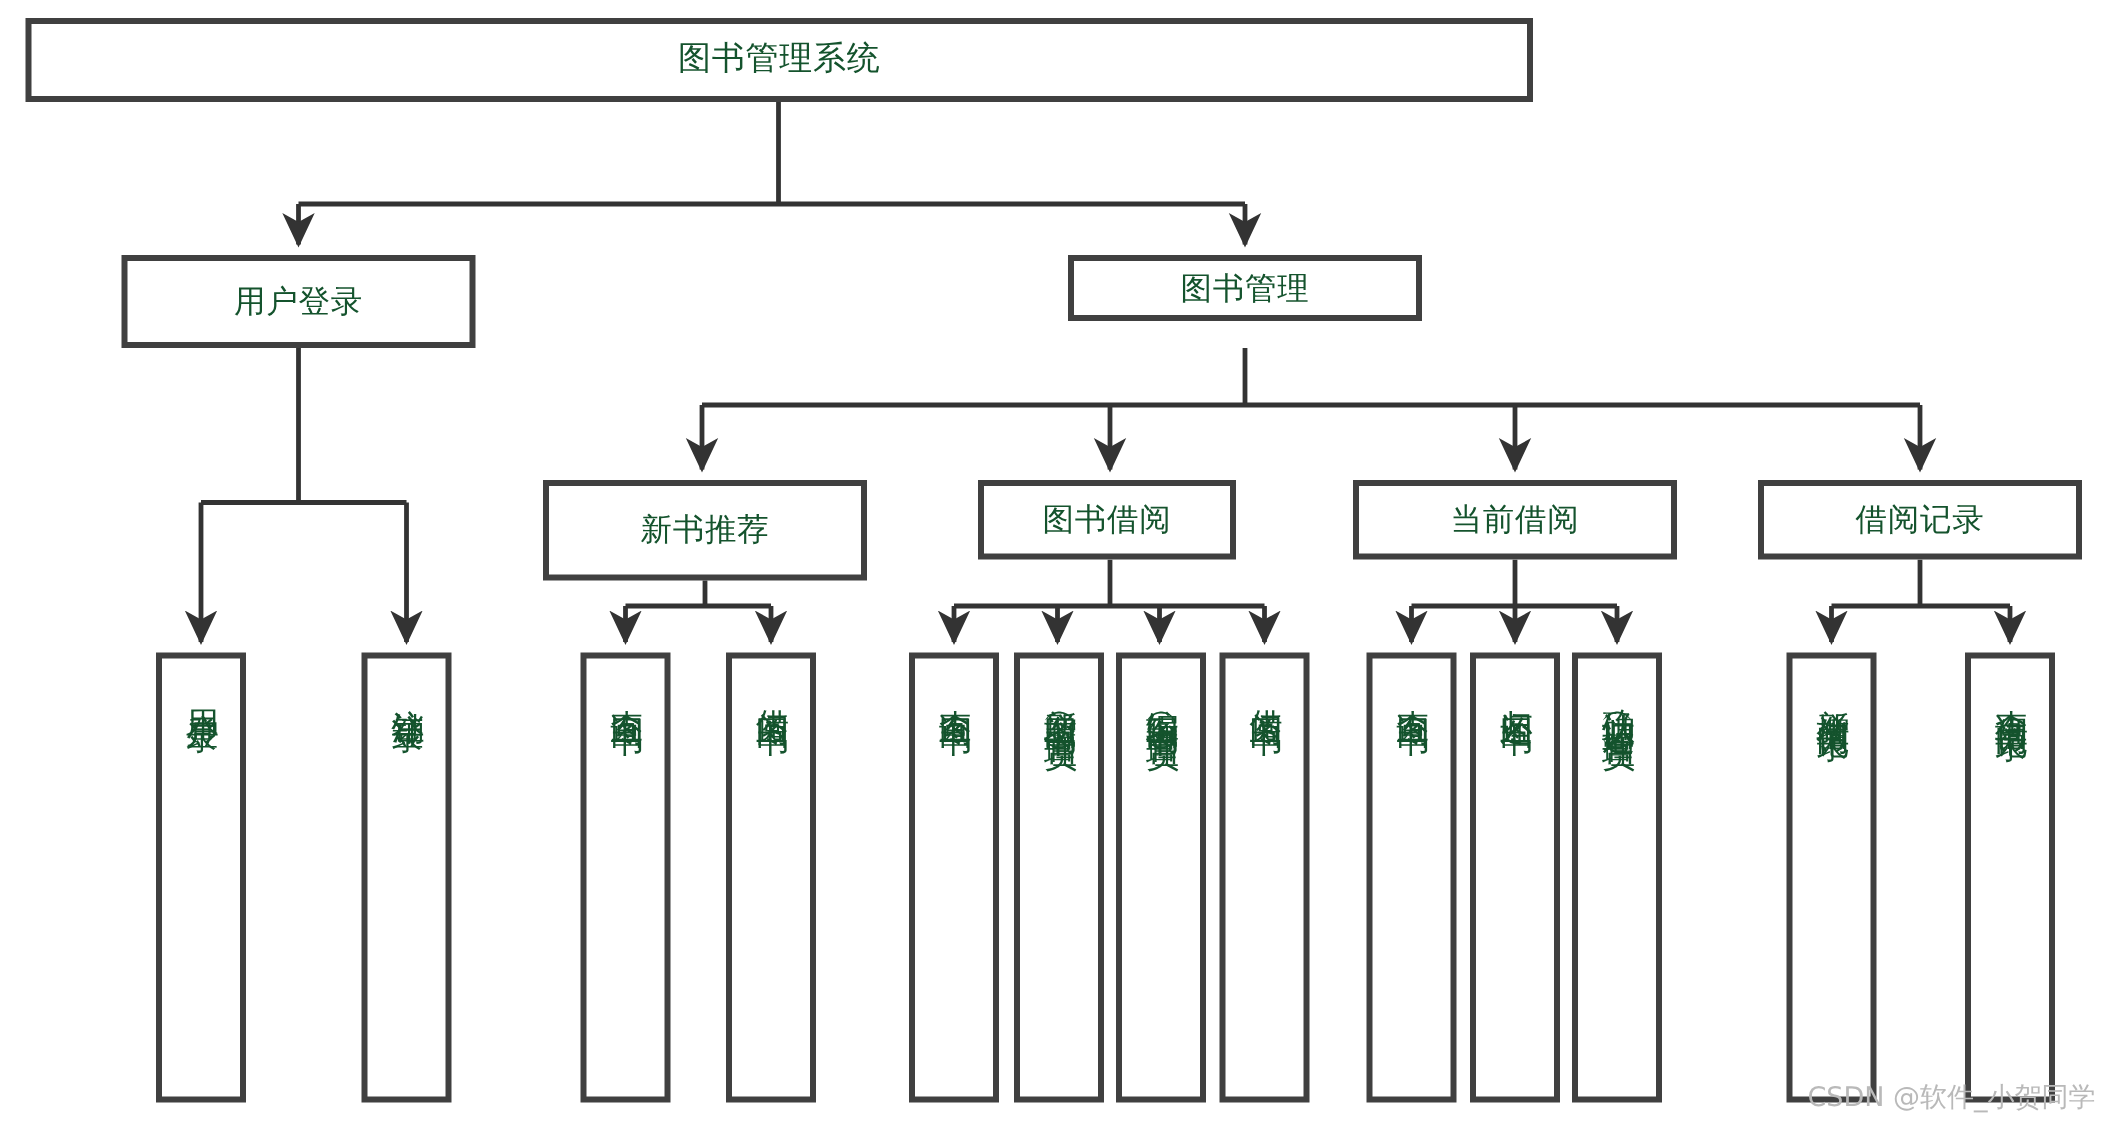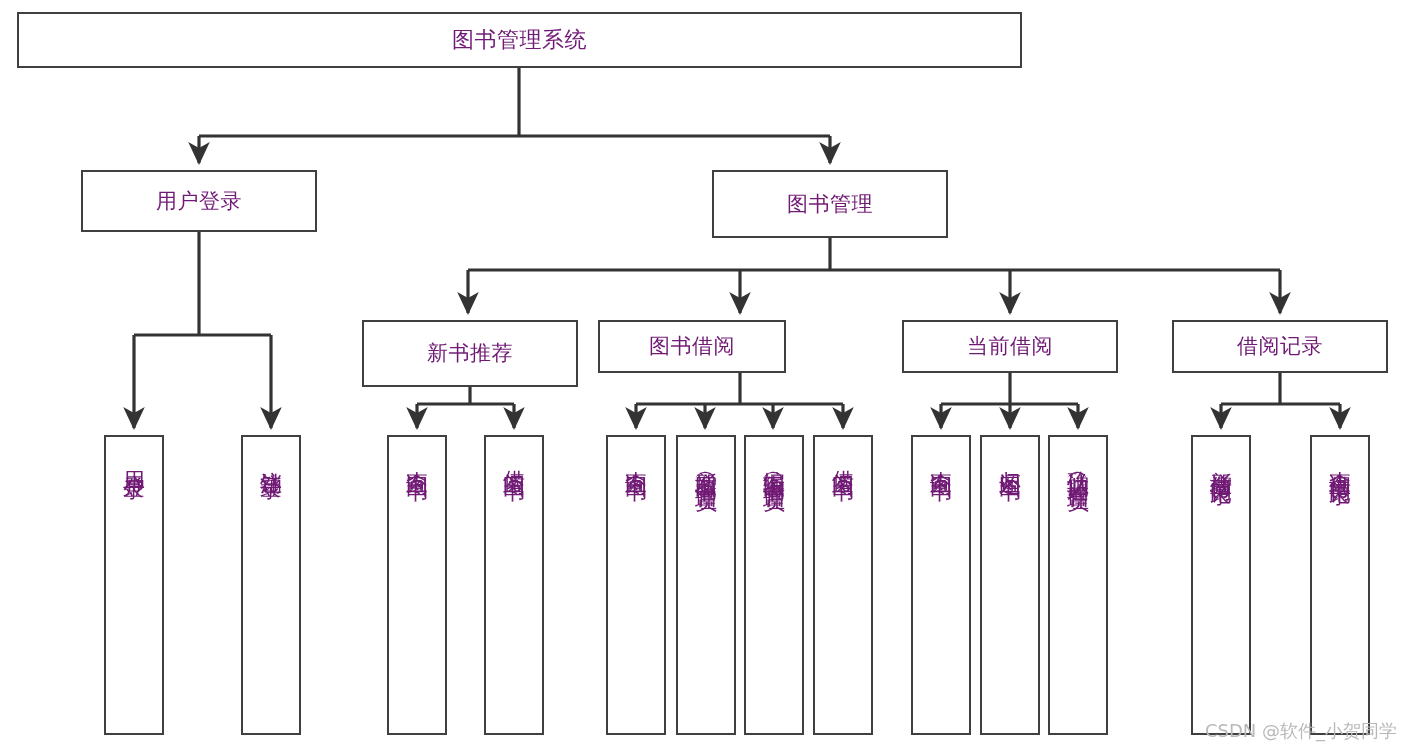--- a/index.html
+++ b/index.html
@@ -22,26 +22,26 @@
   svg.edges {
     position: absolute;
     left: 0;
     top: 0;
     width: 1405px;
     height: 747px;
   }
   .node {
     position: absolute;
     box-sizing: border-box;
-    border: 2px solid #404040;
+    border: 4px solid #404040;
     background: #ffffff;
     display: flex;
     align-items: center;
     justify-content: center;
-    color: #701a75;
+    color: #14532d;
   }
   .node .label {
     display: block;
     text-align: center;
     line-height: 1.18;
     letter-spacing: 0.5px;
   }
   .node.horizontal .label {
     writing-mode: horizontal-tb;
     font-size: 21px;
@@ -124,28 +124,28 @@
     </g>
   </svg>
 
   <div class="node horizontal root" style="left:17px; top:12px; width:1005px; height:56px;">
     <span class="label">图书管理系统</span>
   </div>
 
   <div class="node horizontal" style="left:81px; top:170px; width:236px; height:62px;">
     <span class="label">用户登录</span>
   </div>
-  <div class="node horizontal" style="left:712px; top:170px; width:236px; height:68px;">
+  <div class="node horizontal" style="left:712px; top:170px; width:236px; height:44px;">
     <span class="label">图书管理</span>
   </div>
 
   <div class="node horizontal" style="left:362px; top:320px; width:216px; height:67px;">
     <span class="label">新书推荐</span>
   </div>
-  <div class="node horizontal" style="left:598px; top:320px; width:188px; height:53px;">
+  <div class="node horizontal" style="left:652px; top:320px; width:172px; height:53px;">
     <span class="label">图书借阅</span>
   </div>
   <div class="node horizontal" style="left:902px; top:320px; width:216px; height:53px;">
     <span class="label">当前借阅</span>
   </div>
   <div class="node horizontal" style="left:1172px; top:320px; width:216px; height:53px;">
     <span class="label">借阅记录</span>
   </div>
 
   <div class="node vertical" style="left:104px; top:435px; width:60px; height:300px;">

